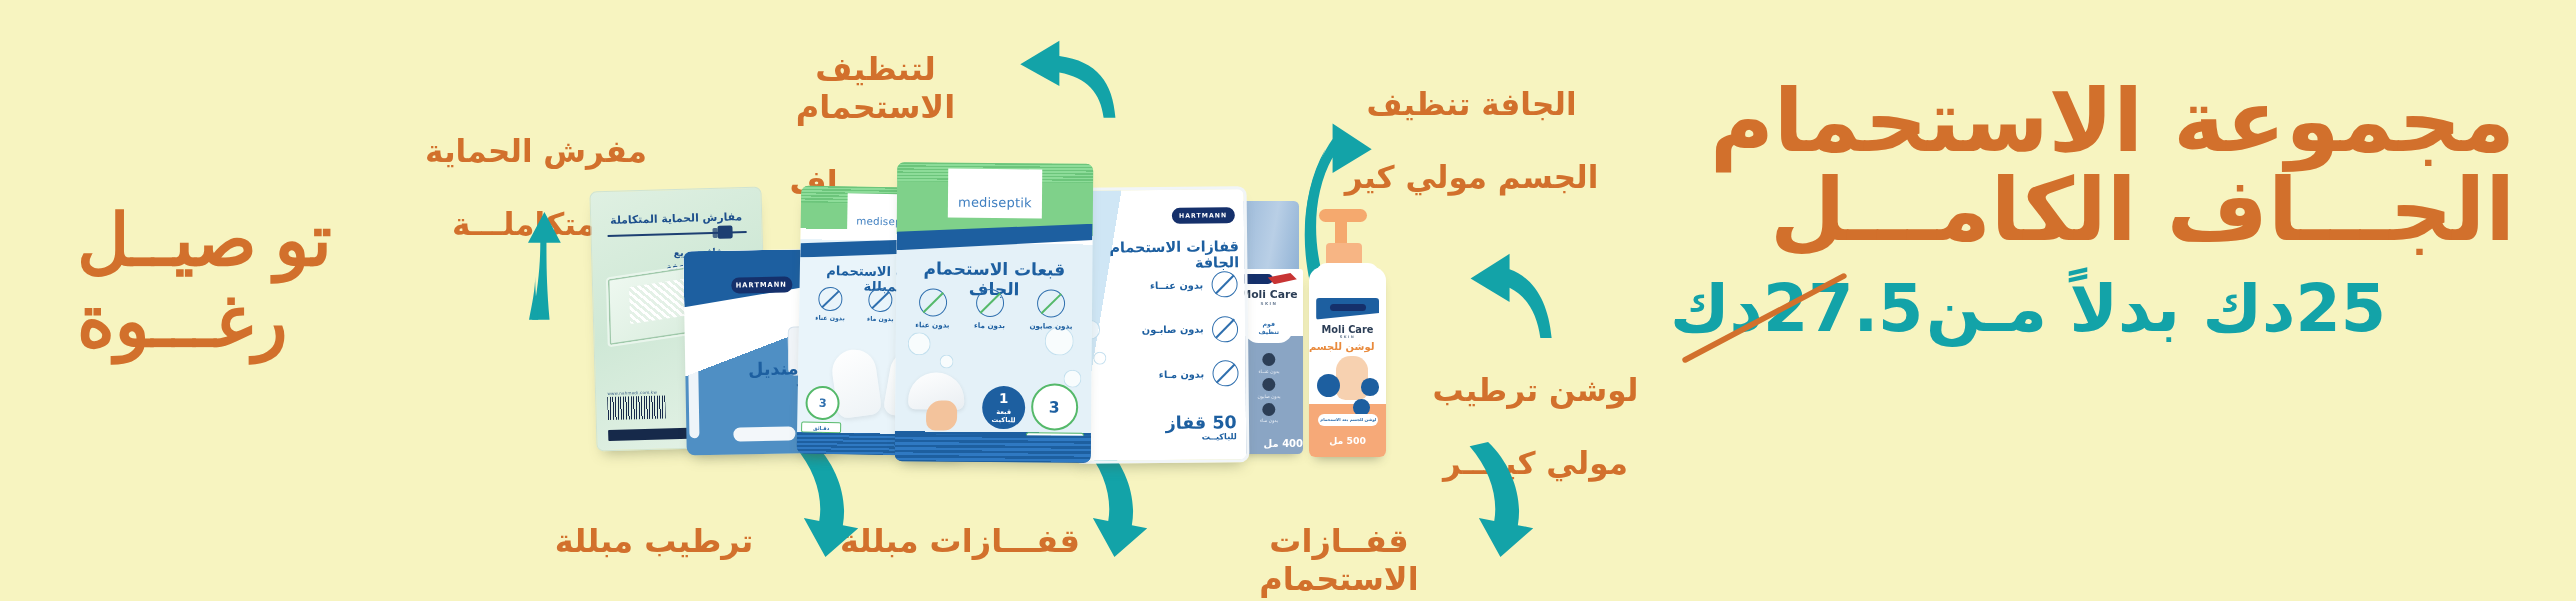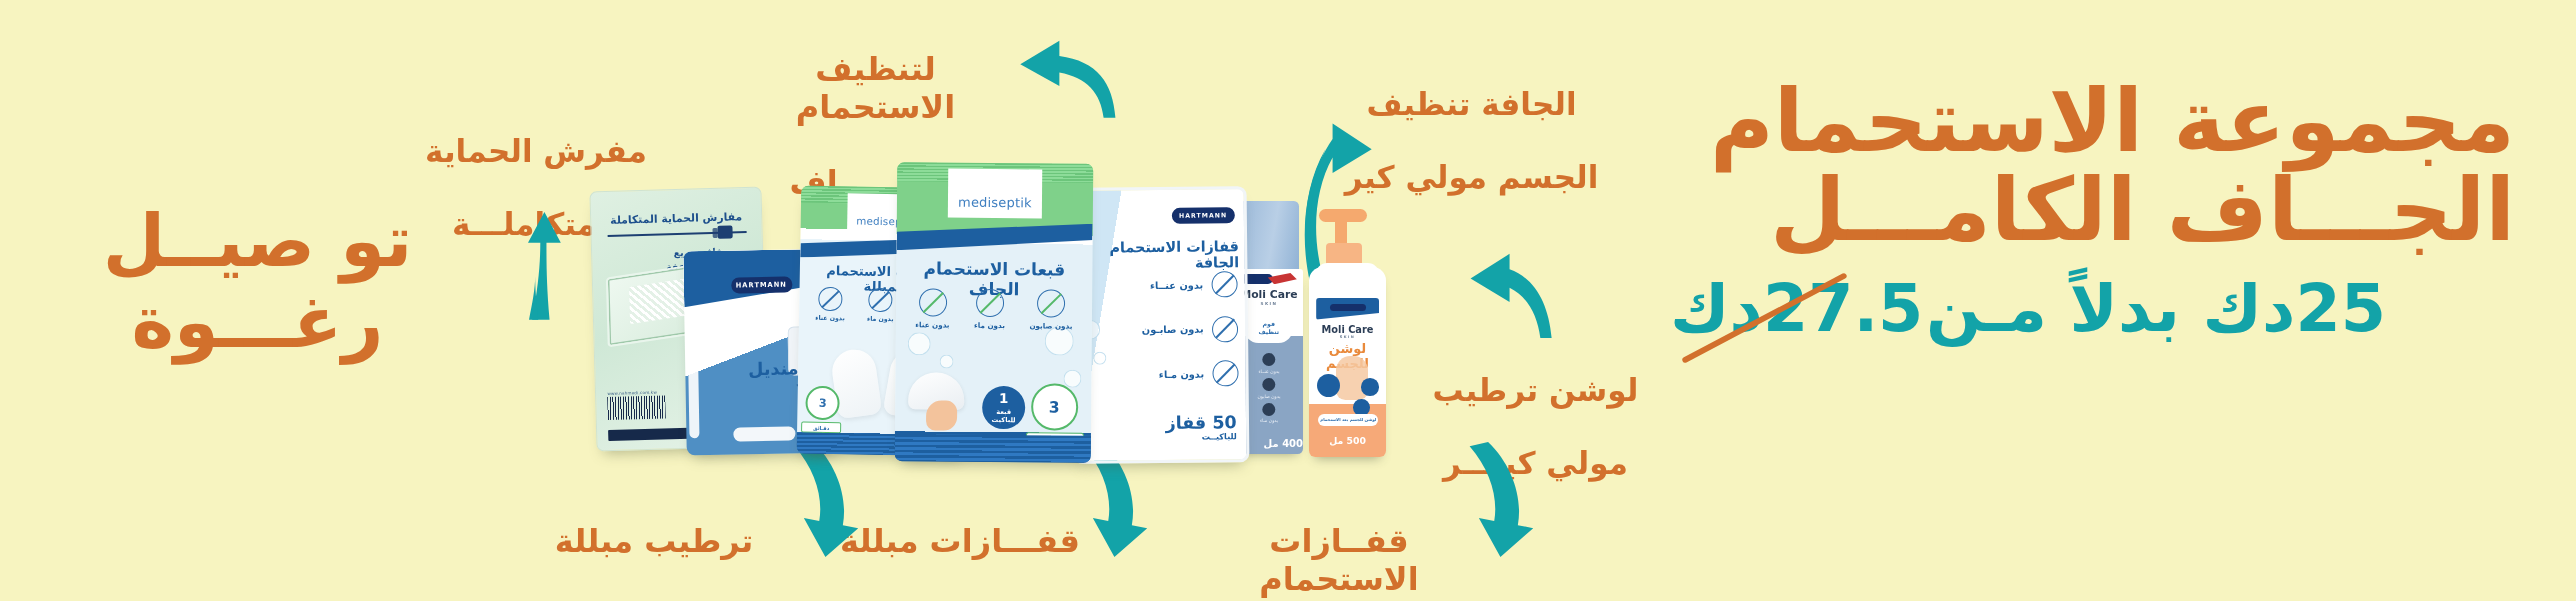--- a/index.html
+++ b/index.html
@@ -24,21 +24,21 @@
   }
   #price-row{margin-top:21px;position:relative;display:block;text-align:left;}
   #price-row .price-txt{
     color:#13a3a8;font-weight:700;font-size:65px;line-height:1.05;white-space:nowrap;
   }
   #strike{
     position:absolute;left:10.3px;top:-2.1px;width:170px;height:91px;pointer-events:none;
   }
 
   
-  #free-delivery{position:absolute;left:77px;top:201px;width:361px;text-align:center;direction:rtl;}
+  #free-delivery{position:absolute;left:77px;top:201px;width:361px;text-align:left;direction:rtl;font-family:Liberation Serif, serif;}
   #free-delivery .fd-line{color:#d2702c;font-weight:700;font-size:72px;line-height:1.12;white-space:nowrap;}
 
   
   .c-top-caps   {left:731px;top:13.4px;  width:289px;font-size:32px;}
   .c-top-foam   {left:1317px;top:49px;  width:309px;font-size:31px;}
   .c-mat        {left:407px; top:96px; width:258px;font-size:31px;}
   .c-lotion     {left:1412px;top:335px; width:247px;font-size:31px;}
   .c-wipes      {left:515px;top:485px; width:278px;font-size:32px;}
   .c-gloves-wet {left:831px;top:485px; width:258px;font-size:32px;}
   .c-gloves-dry {left:1200px;top:485px; width:278px;font-size:32px;}
@@ -229,21 +229,21 @@
   #lotion .body{position:absolute;left:0;top:58px;width:77px;height:190px;border-radius:13.4px 13.4px 6.2px 6.2px;
     background:linear-gradient(180deg,#ffffff 0 72%,#f6a978 72% 100%);
     box-shadow:0 6.2px 10.3px -6.2px rgba(60,70,50,.45);}
   #lotion .shoulder{position:absolute;left:7.2px;top:54px;width:63px;height:23px;border-radius:11.3px;background:#fff;}
   #lotion .hartband{position:absolute;left:7.2px;top:89px;width:63px;height:21.6px;border-radius:3.1px;background:#1d5fa0;
     clip-path:polygon(0 0,100% 0,100% 70%,0 100%);}
   #lotion .hartband b{position:absolute;left:50%;top:6.2px;transform:translateX(-50%);width:36px;height:7.2px;
     border-radius:3.6px;background:#15306b;}
   #lotion .brand{position:absolute;left:0;right:0;top:115px;text-align:center;color:#2c3e56;font-size:9.8px;font-weight:700;}
   #lotion .brand small{display:block;font-size:3.6px;letter-spacing:1.5px;color:#6d7f96;}
-  #lotion .ar{position:absolute;left:0;right:0;top:132px;text-align:center;color:#e98a3c;font-size:13px;font-weight:700;direction:rtl;}
+  #lotion .ar{position:absolute;left:0;right:0;top:132px;text-align:left;color:#e98a3c;font-size:10px;font-weight:700;direction:rtl;}
   #lotion .torso{position:absolute;left:27px;top:147px;width:32px;height:44px;
     background:#f6c9a2;border-radius:14.4px 14.4px 9.3px 9.3px;opacity:.85;}
   #lotion .dot{position:absolute;border-radius:50%;background:#1d5fa0;}
   #lotion .dot.d1{left:8.2px;top:165px;width:23px;height:23px;}
   #lotion .dot.d2{left:52px;top:169px;width:17.5px;height:17.5px;}
   #lotion .dot.d3{left:44px;top:190px;width:16.5px;height:16.5px;}
   #lotion .subchip{position:absolute;left:9.3px;bottom:30px;width:60px;height:12.4px;border-radius:6.2px;background:#fff;
     color:#2f6fae;font-size:4.1px;font-weight:700;direction:rtl;display:flex;align-items:center;justify-content:center;}
   #lotion .vol{position:absolute;left:0;right:0;bottom:10.3px;text-align:center;color:#fff;font-size:9.3px;font-weight:700;direction:rtl;margin-top:24px;}
 </style>

